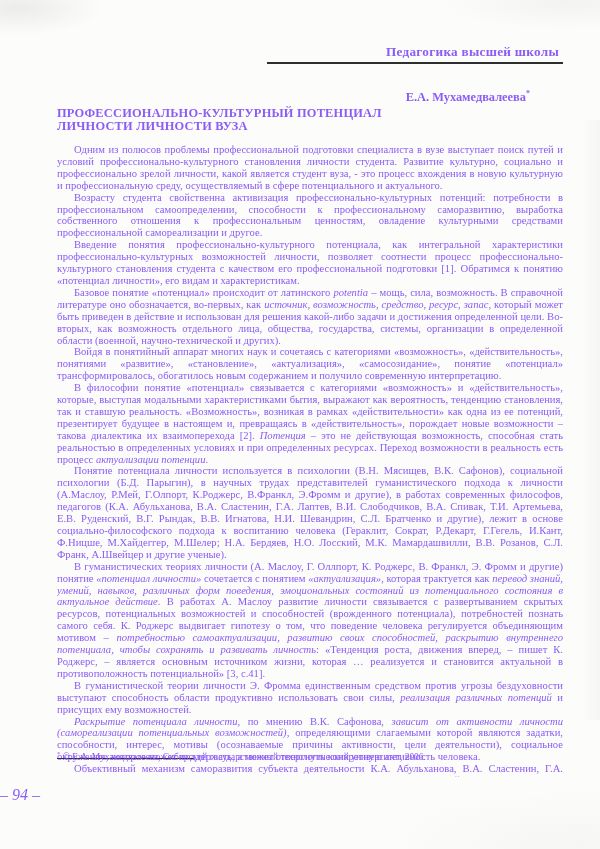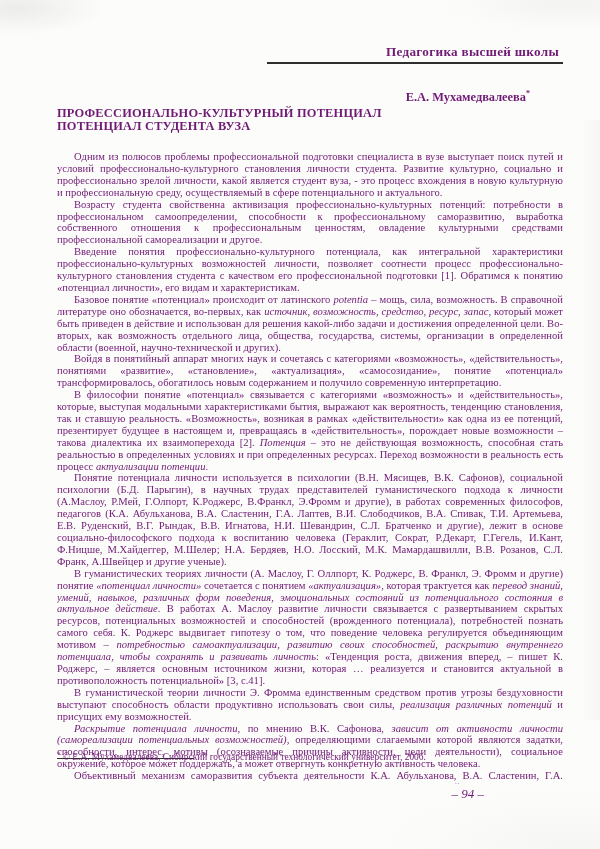--- a/index.html
+++ b/index.html
@@ -4,21 +4,21 @@
 <style>
   html, body { margin: 0; padding: 0; background: #e8e8e8; }
   .page {
     position: relative;
     width: 600px;
     height: 849px;
     margin: 0 auto;
     background: #fcfcfb;
     overflow: hidden;
     font-family: "Liberation Serif", "DejaVu Serif", serif;
-    color: #701a75;
+    color: #8b5cf6;
     text-decoration: underline;
   }
   
   .scan-noise { position: absolute; pointer-events: none; }
   .noise-tl { left: 0; top: 0; width: 120px; height: 40px;
     background: radial-gradient(ellipse at 15% 20%, rgba(90,90,90,0.10), rgba(0,0,0,0) 60%); }
   .noise-tr { right: 0; top: 0; width: 160px; height: 30px;
     background: radial-gradient(ellipse at 80% 10%, rgba(120,120,120,0.07), rgba(0,0,0,0) 70%); }
   .noise-right { right: 0; top: 120px; width: 18px; height: 600px;
     background: linear-gradient(to left, rgba(140,140,140,0.06), rgba(0,0,0,0)); }
@@ -56,21 +56,21 @@
   .author-line sup { font-size: 8px; vertical-align: super; line-height: 0; }
   .article-title {
     margin-top: 3px;
     text-align: left;
     font-weight: bold;
     font-size: 12.4px;
     line-height: 13px;
     letter-spacing: 0.2px;
   }
   .article-body {
-    margin-top: 18px;
+    margin-top: 11px;
     max-height: 633px;
     overflow: hidden;
     text-align: justify;
     font-size: 10.6px;
     line-height: 11.9px;
   }
   .article-body p {
     margin: 0;
     text-indent: 17px;
     hyphens: auto;
@@ -91,43 +91,43 @@
     font-size: 9.4px;
     line-height: 11.5px;
     text-align: left;
   }
   .footnote sup { font-size: 7px; vertical-align: super; line-height: 0; }
   .page-number {
     position: absolute;
     left: 0;
     top: 786px;
     width: 484px;
-    text-align: right;
+    text-align: left;
     font-style: italic;
-    font-size: 13px;
+    font-size: 16px;
   }
 </style>
 </head>
 <body>
 
 <div class="page">
   <div class="scan-noise noise-tl"></div>
   <div class="scan-noise noise-tr"></div>
   <div class="scan-noise noise-right"></div>
   <div class="scan-noise noise-br"></div>
 
   <div class="content">
     <div class="section-header">Педагогика высшей школы</div>
     <div class="header-rule"></div>
 
     <div class="author-line"><span>Е.А. Мухамедвалеева</span><sup>*</sup></div>
 
     <div class="article-title">
       <div>ПРОФЕССИОНАЛЬНО-КУЛЬТУРНЫЙ ПОТЕНЦИАЛ</div>
-      <div>ПОТЕНЦИАЛ СТУДЕНТА ВУЗА</div>
+      <div>ЛИЧНОСТИ ЛИЧНОСТИ ВУЗА</div>
     </div>
 
     <div class="article-body">
         <p lang="ru"><span>Одним из полюсов проблемы профессиональной подготовки специалиста в вузе выступает поиск путей и условий профессионально-культурного становления личности студента. Развитие культурно, социально и профессионально зрелой личности, какой является студент вуза, - это процесс вхождения в новую культурную и профессиональную среду, осуществляемый в сфере потенциального и актуального.</span></p>
         <p lang="ru"><span>Возрасту студента свойственна активизация профессионально-культурных потенций: потребности в профессиональном самоопределении, способности к профессиональному саморазвитию, выработка собственного отношения к профессиональным ценностям, овладение культурными средствами профессиональной самореализации и другое.</span></p>
         <p lang="ru"><span>Введение понятия профессионально-культурного потенциала, как интегральной характеристики профессионально-культурных возможностей личности, позволяет соотнести процесс профессионально-культурного становления студента с качеством его профессиональной подготовки [1]. Обратимся к понятию «потенциал личности», его видам и характеристикам.</span></p>
         <p lang="ru"><span>Базовое понятие «потенциал» происходит от латинского </span><span class="it">potentia</span><span> – мощь, сила, возможность. В справочной литературе оно обозначается, во-первых, как </span><span class="it">источник, возможность, средство, ресурс, запас</span><span>, который может быть приведен в действие и использован для решения какой-либо задачи и достижения определенной цели. Во-вторых, как возможность отдельного лица, общества, государства, системы, организации в определенной области (военной, научно-технической и других).</span></p>
         <p lang="ru"><span>Войдя в понятийный аппарат многих наук и сочетаясь с категориями «возможность», «действительность», понятиями «развитие», «становление», «актуализация», «самосозидание», понятие «потенциал» трансформировалось, обогатилось новым содержанием и получило современную интерпретацию.</span></p>
         <p lang="ru"><span>В философии понятие «потенциал» связывается с категориями «возможность» и «действительность», которые, выступая модальными характеристиками бытия, выражают как вероятность, тенденцию становления, так и ставшую реальность. «Возможность», возникая в рамках «действительности» как одна из ее потенций, презентирует будущее в настоящем и, превращаясь в «действительность», порождает новые возможности – такова диалектика их взаимоперехода [2]. </span><span class="it">Потенция</span><span> – это не действующая возможность, способная стать реальностью в определенных условиях и при определенных ресурсах. Переход возможности в реальность есть процесс </span><span class="it">актуализации потенции</span><span>.</span></p>
         <p lang="ru"><span>Понятие потенциала личности используется в психологии (В.Н. Мясищев, В.К. Сафонов), социальной психологии (Б.Д. Парыгин), в научных трудах представителей гуманистического подхода к личности (А.Маслоу, Р.Мей, Г.Олпорт, К.Роджерс, В.Франкл, Э.Фромм и другие), в работах современных философов, педагогов (К.А. Абульханова, В.А. Сластенин, Г.А. Лаптев, В.И. Слободчиков, В.А. Спивак, Т.И. Артемьева, Е.В. Руденский, В.Г. Рындак, В.В. Игнатова, Н.И. Шевандрин, С.Л. Братченко и другие), лежит в основе социально-философского подхода к воспитанию человека (Гераклит, Сократ, Р.Декарт, Г.Гегель, И.Кант, Ф.Ницше, М.Хайдеггер, М.Шелер; Н.А. Бердяев, Н.О. Лосский, М.К. Мамардашвилли, В.В. Розанов, С.Л. Франк, А.Швейцер и другие ученые).</span></p>

